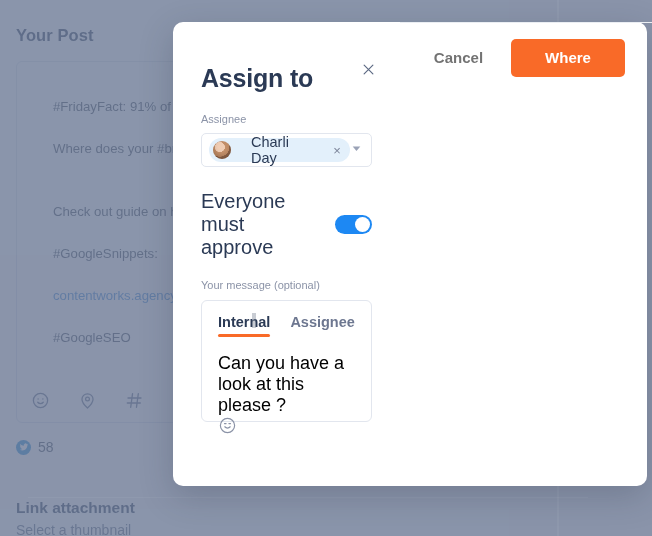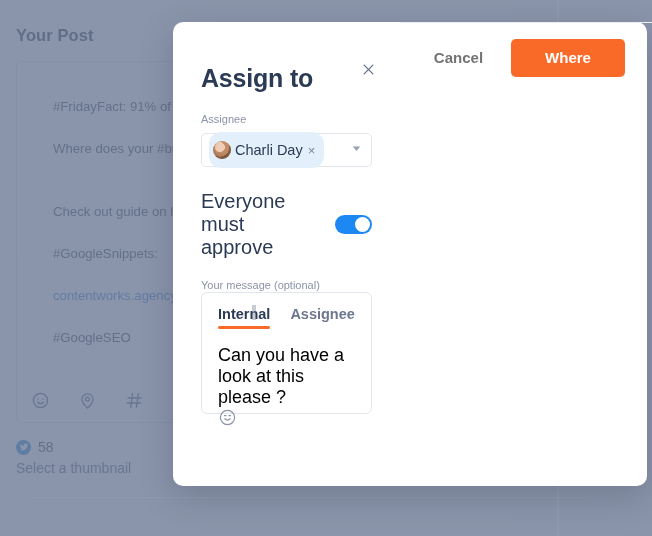--- a/index.html
+++ b/index.html
@@ -100,22 +100,22 @@
     margin-top: 8px;
     height: 34px;
     border: 1px solid #e2e6ee;
     border-radius: 5px;
     background: #fff;
     display: flex; align-items: center;
     padding: 0 8px 0 7px;
     cursor: pointer;
   }
   .chip {
-    display: inline-flex; align-items: center; gap: 4px;
-    height: 36px; padding: 0 8px 0 4px;
+    display: inline-flex; align-items: center; gap: 20px;
+    height: 24px; padding: 0 8px 0 4px;
     border-radius: 12px;
     background: #e3f0fb;
   }
   .chip-avatar {
     width: 18px; height: 18px; border-radius: 50%;
     background: radial-gradient(circle at 38% 34%, #f0cdb4 0 30%, #c4906a 31% 58%, #8e6348 59% 100%);
     box-shadow: inset 0 -3px 4px rgba(90,60,40,.35);
     flex: 0 0 auto;
   }
   .chip-name { font-size: 14.5px; color: #2b3a55; }
@@ -135,21 +135,21 @@
     background: #1d88f3; position: relative; cursor: pointer;
     flex: 0 0 auto;
   }
   .toggle-knob {
     position: absolute; right: 2px; top: 2px;
     width: 15px; height: 15px; border-radius: 50%;
     background: #fff;
   }
 
   .msg-box {
-    margin-top: 1px;
+    margin-top: 9px;
     height: 122px;
     border: 1px solid #e2e6ee;
     border-radius: 6px;
     padding: 13px 16px 0 16px;
     display: flex; flex-direction: column;
     background: #fff;
   }
   .tabs { display: flex; gap: 20px; }
   .tab {
     font-size: 14.5px; font-weight: bold; color: #6d7790;
@@ -241,20 +241,21 @@
 
   <div class="counter-row">
     <span class="tw-badge">
       <svg width="10" height="10" viewBox="0 0 24 24" fill="#ffffff">
         <path d="M22 5.9c-.7.3-1.5.5-2.4.6.9-.5 1.5-1.3 1.8-2.3-.8.5-1.7.8-2.6 1A4.1 4.1 0 0 0 11.6 9C8.2 8.8 5.2 7.2 3.2 4.7c-.4.7-.6 1.4-.6 2.2 0 1.4.7 2.7 1.8 3.4-.7 0-1.3-.2-1.9-.5v.1c0 2 1.4 3.6 3.3 4-.3.1-.7.1-1.1.1-.3 0-.5 0-.8-.1.5 1.6 2 2.8 3.8 2.8A8.3 8.3 0 0 1 2 18.4a11.6 11.6 0 0 0 6.3 1.8c7.6 0 11.7-6.2 11.7-11.6v-.5c.8-.6 1.5-1.3 2-2.2z"></path>
       </svg>
     </span>
     <span class="counter-num">58</span>
   </div>
 
+  <div class="link-head">Link attachment</div>
   <div class="link-sub">Select a thumbnail</div>
 
 </div>
 
 <div id="overlay">
   <div id="overlay-lines">
     <div class="ol-line" style="left:557px;top:0;width:2px;height:536px;"></div>
     <div class="ol-line" style="left:28px;top:497px;width:560px;height:1px;"></div>
   </div>
 </div>

